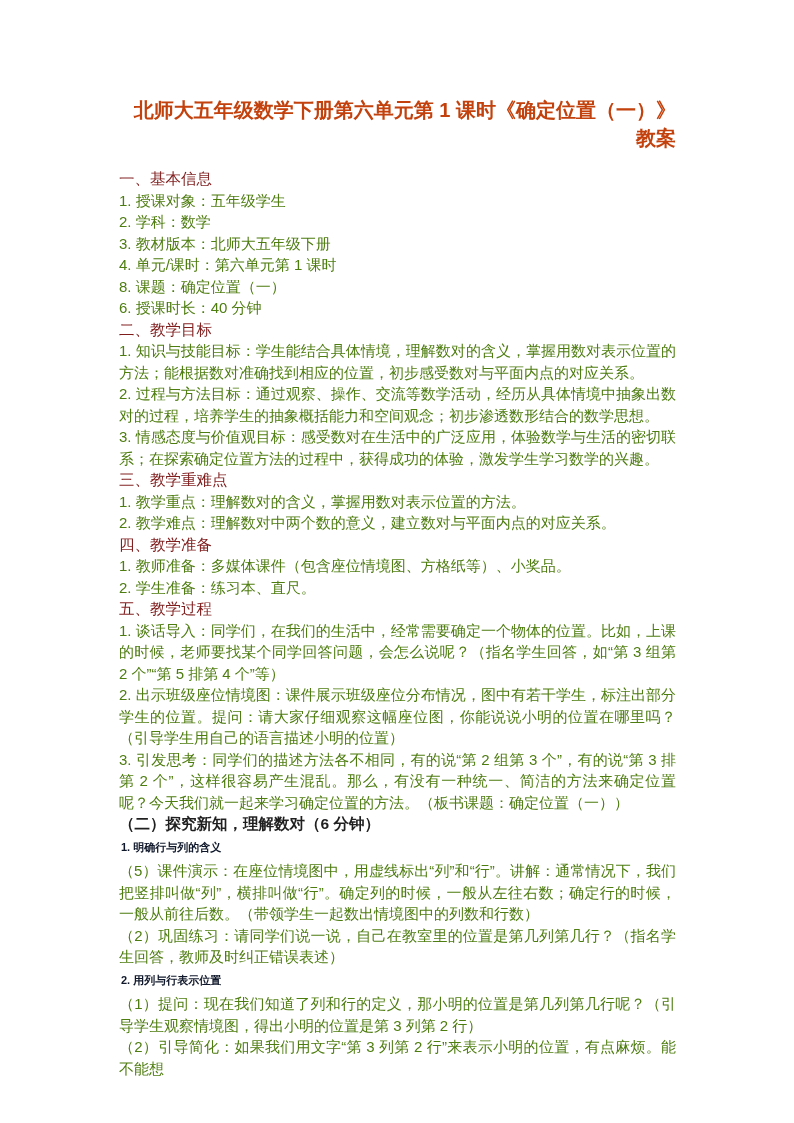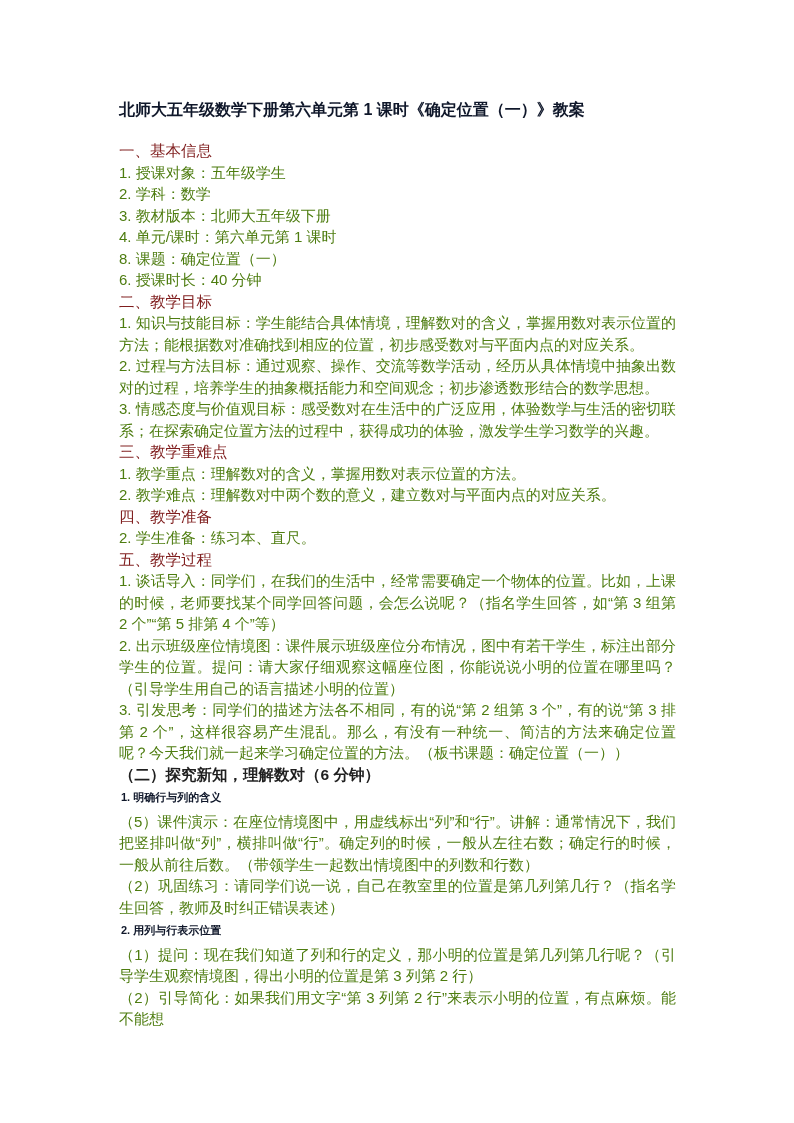--- a/index.html
+++ b/index.html
@@ -13,26 +13,26 @@
     height: 1123px;
     margin: 0 auto;
     background: #ffffff;
     box-sizing: border-box;
     padding: 96px 118px 40px 119px;
     font-family: "Liberation Sans", "DejaVu Sans", sans-serif;
     color: #333333;
     overflow: hidden;
   }
   .title {
-    font-size: 16px;
+    font-size: 20px;
     font-weight: 700;
     line-height: 28px;
-    text-align: left;
+    text-align: right;
     margin: 0 0 16px 0;
-    color: #0f172a;
+    color: #c2410c;
   }
   .h2 {
     font-size: 15.5px;
     font-weight: 400;
     line-height: 21.5px;
     margin: 0;
     color: #7f1d1d;
   }
   .h3 {
     font-size: 15.5px;
@@ -74,20 +74,21 @@
   <div class="h2">二、教学目标</div>
   <p class="body">1. 知识与技能目标：学生能结合具体情境，理解数对的含义，掌握用数对表示位置的方法；能根据数对准确找到相应的位置，初步感受数对与平面内点的对应关系。</p>
   <p class="body">2. 过程与方法目标：通过观察、操作、交流等数学活动，经历从具体情境中抽象出数对的过程，培养学生的抽象概括能力和空间观念；初步渗透数形结合的数学思想。</p>
   <p class="body">3. 情感态度与价值观目标：感受数对在生活中的广泛应用，体验数学与生活的密切联系；在探索确定位置方法的过程中，获得成功的体验，激发学生学习数学的兴趣。</p>
 
   <div class="h2">三、教学重难点</div>
   <p class="body">1. 教学重点：理解数对的含义，掌握用数对表示位置的方法。</p>
   <p class="body">2. 教学难点：理解数对中两个数的意义，建立数对与平面内点的对应关系。</p>
 
   <div class="h2">四、教学准备</div>
+  <p class="body">1. 教师准备：多媒体课件（包含座位情境图、方格纸等）、小奖品。</p>
   <p class="body">2. 学生准备：练习本、直尺。</p>
 
   <div class="h2">五、教学过程</div>
 
   <p class="body">1. 谈话导入：同学们，在我们的生活中，经常需要确定一个物体的位置。比如，上课的时候，老师要找某个同学回答问题，会怎么说呢？（指名学生回答，如“第 3 组第 2 个”“第 5 排第 4 个”等）</p>
   <p class="body">2. 出示班级座位情境图：课件展示班级座位分布情况，图中有若干学生，标注出部分学生的位置。提问：请大家仔细观察这幅座位图，你能说说小明的位置在哪里吗？（引导学生用自己的语言描述小明的位置）</p>
   <p class="body">3. 引发思考：同学们的描述方法各不相同，有的说“第 2 组第 3 个”，有的说“第 3 排第 2 个”，这样很容易产生混乱。那么，有没有一种统一、简洁的方法来确定位置呢？今天我们就一起来学习确定位置的方法。（板书课题：确定位置（一））</p>
 
   <div class="h3">（二）探究新知，理解数对（6 分钟）</div>
 

